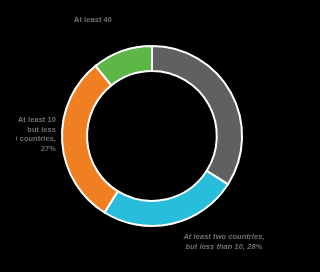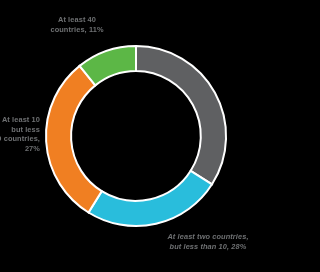--- a/index.html
+++ b/index.html
@@ -7,20 +7,21 @@
     padding: 0;
     background: #000000;
   }
   #page {
     position: relative;
     width: 272px;
     height: 272px;
     background: #000000;
     overflow: hidden;
     font-family: "Liberation Sans", sans-serif;
+    margin-left: 16px;
   }
   #chart-area {
     position: absolute;
     left: 0;
     top: 0;
     width: 272px;
     height: 272px;
   }
   .donut-svg {
     position: absolute;
@@ -81,21 +82,20 @@
         <path fill="#29BDDC" stroke="#FFFFFF" stroke-width="2" d="M 76.0 48.3 A 90 90 0 0 1 -47.5 76.5 L -34.3 55.2 A 65 65 0 0 0 54.7 34.8 Z"></path>
 
         <path fill="#F07F22" stroke="#FFFFFF" stroke-width="2" d="M -47.5 76.5 A 90 90 0 0 1 -56.4 -70.1 L -40.7 -50.6 A 65 65 0 0 0 -34.3 55.2 Z"></path>
 
         <path fill="#5CB746" stroke="#FFFFFF" stroke-width="2" d="M -56.4 -70.1 A 90 90 0 0 1 0 -90 L 0 -65 A 65 65 0 0 0 -40.7 -50.6 Z"></path>
       </g>
     </svg>
 
     <div class="slice-label lbl-green">
       <span class="lbl-line">At least 40</span>
-      <span class="lbl-line">countries, 11%</span>
     </div>
 
     <div class="slice-label lbl-gray">
     </div>
 
     <div class="slice-label lbl-orange">
       <span class="lbl-line">At least 10</span>
       <span class="lbl-line">but less</span>
       <span class="lbl-line">than 40 countries,</span>
       <span class="lbl-line">27%</span>

